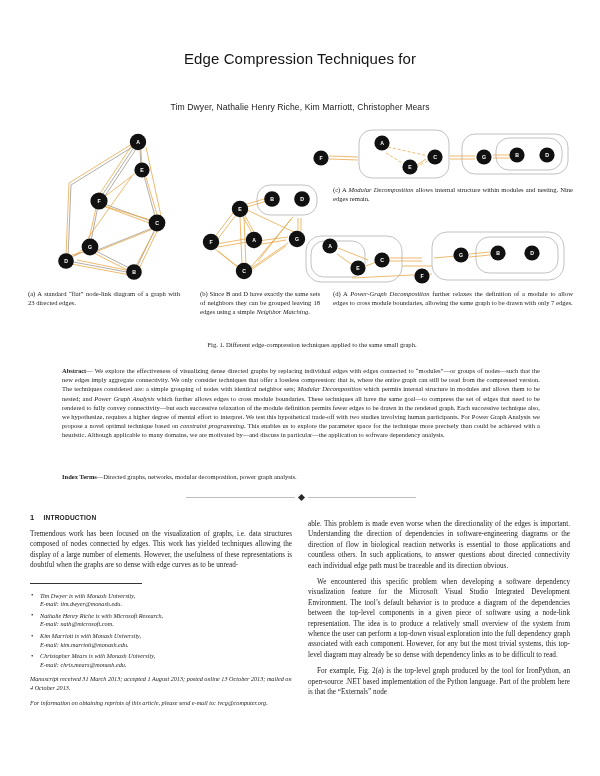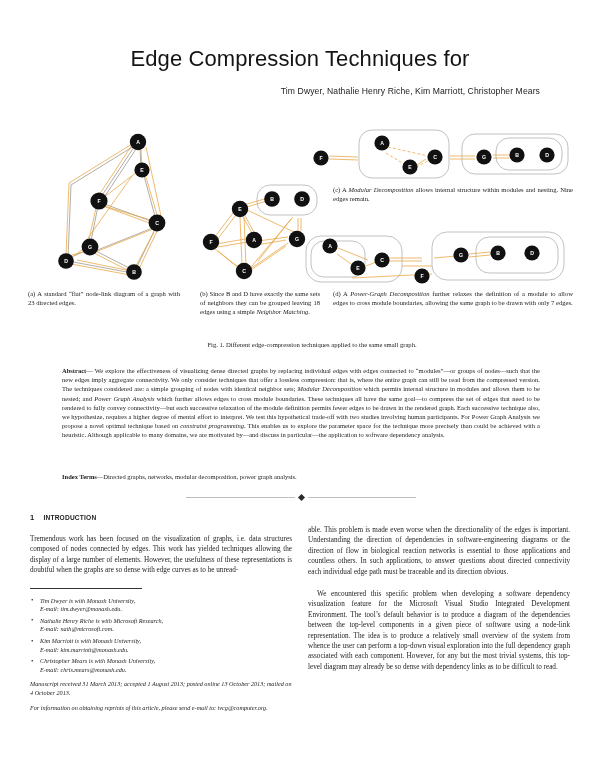--- a/index.html
+++ b/index.html
@@ -24,34 +24,33 @@
 
   
   .title-block {
     position: absolute;
     left: 60px;
     top: 48px;
     width: 480px;
     text-align: center;
   }
   .paper-title {
-    font-size: 22px;
+    font-size: 15px;
     line-height: 22px;
     font-weight: normal;
     letter-spacing: 0.1px;
     font-family: "Liberation Sans", "DejaVu Sans", sans-serif;
     color: #141414;
   }
   .authors {
-    margin-top: 16px;
+    margin-top: 32px;
     font-size: 8.6px;
     font-family: "Liberation Sans", "DejaVu Sans", sans-serif;
     color: #1c1c1c;
     letter-spacing: 0.1px;
-    text-align: right;
   }
 
   
   .figure-area {
     position: absolute;
     left: 28px;
     top: 128px;
     width: 546px;
     height: 225px;
   }
@@ -143,21 +142,21 @@
     letter-spacing: 0.2px;
     margin-bottom: 7px;
   }
   .section-head .num { margin-right: 9px; }
   .section-head .sc { font-size: 6.6px; }
 
   p.body {
     font-size: 7.2px;
     line-height: 10.4px;
     text-align: justify;
-    margin: 12px 0 0 0;
+    margin: 6px 0 0 0;
     color: #1c1c1c;
   }
   p.body.indent { text-indent: 9px; }
 
   .footnote-rule {
     width: 112px;
     height: 1px;
     background: #333;
     margin: 12px 0 8px 0;
   }
@@ -443,15 +442,16 @@
         </li>
       </ul>
       <div class="footnote-para">Manuscript received 31 March 2013; accepted 1 August 2013; posted online 13 October 2013; mailed on 4 October 2013.</div>
       <div class="footnote-para">For information on obtaining reprints of this article, please send e-mail to: tvcg@computer.org.</div>
     </div>
   </div>
 
   <div class="col col-right">
     <p class="body">able. This problem is made even worse when the directionality of the edges is important. Understanding the direction of dependencies in software-engineering diagrams or the direction of flow in biological reaction networks is essential to those applications and countless others. In such applications, to answer questions about directed connectivity each individual edge path must be traceable and its direction obvious.</p>
     <p class="body indent">We encountered this specific problem when developing a software dependency visualization feature for the Microsoft Visual Studio Integrated Development Environment. The tool’s default behavior is to produce a diagram of the dependencies between the top-level components in a given piece of software using a node-link representation. The idea is to produce a relatively small overview of the system from whence the user can perform a top-down visual exploration into the full dependency graph associated with each component. However, for any but the most trivial systems, this top-level diagram may already be so dense with dependency links as to be difficult to read.</p>
+    <p class="body indent">For example, Fig. 2(a) is the top-level graph produced by the tool for IronPython, an open-source .NET based implementation of the Python language. Part of the problem here is that the “Externals” node</p>
   </div>
 
 </div>
 
 </body></html>

